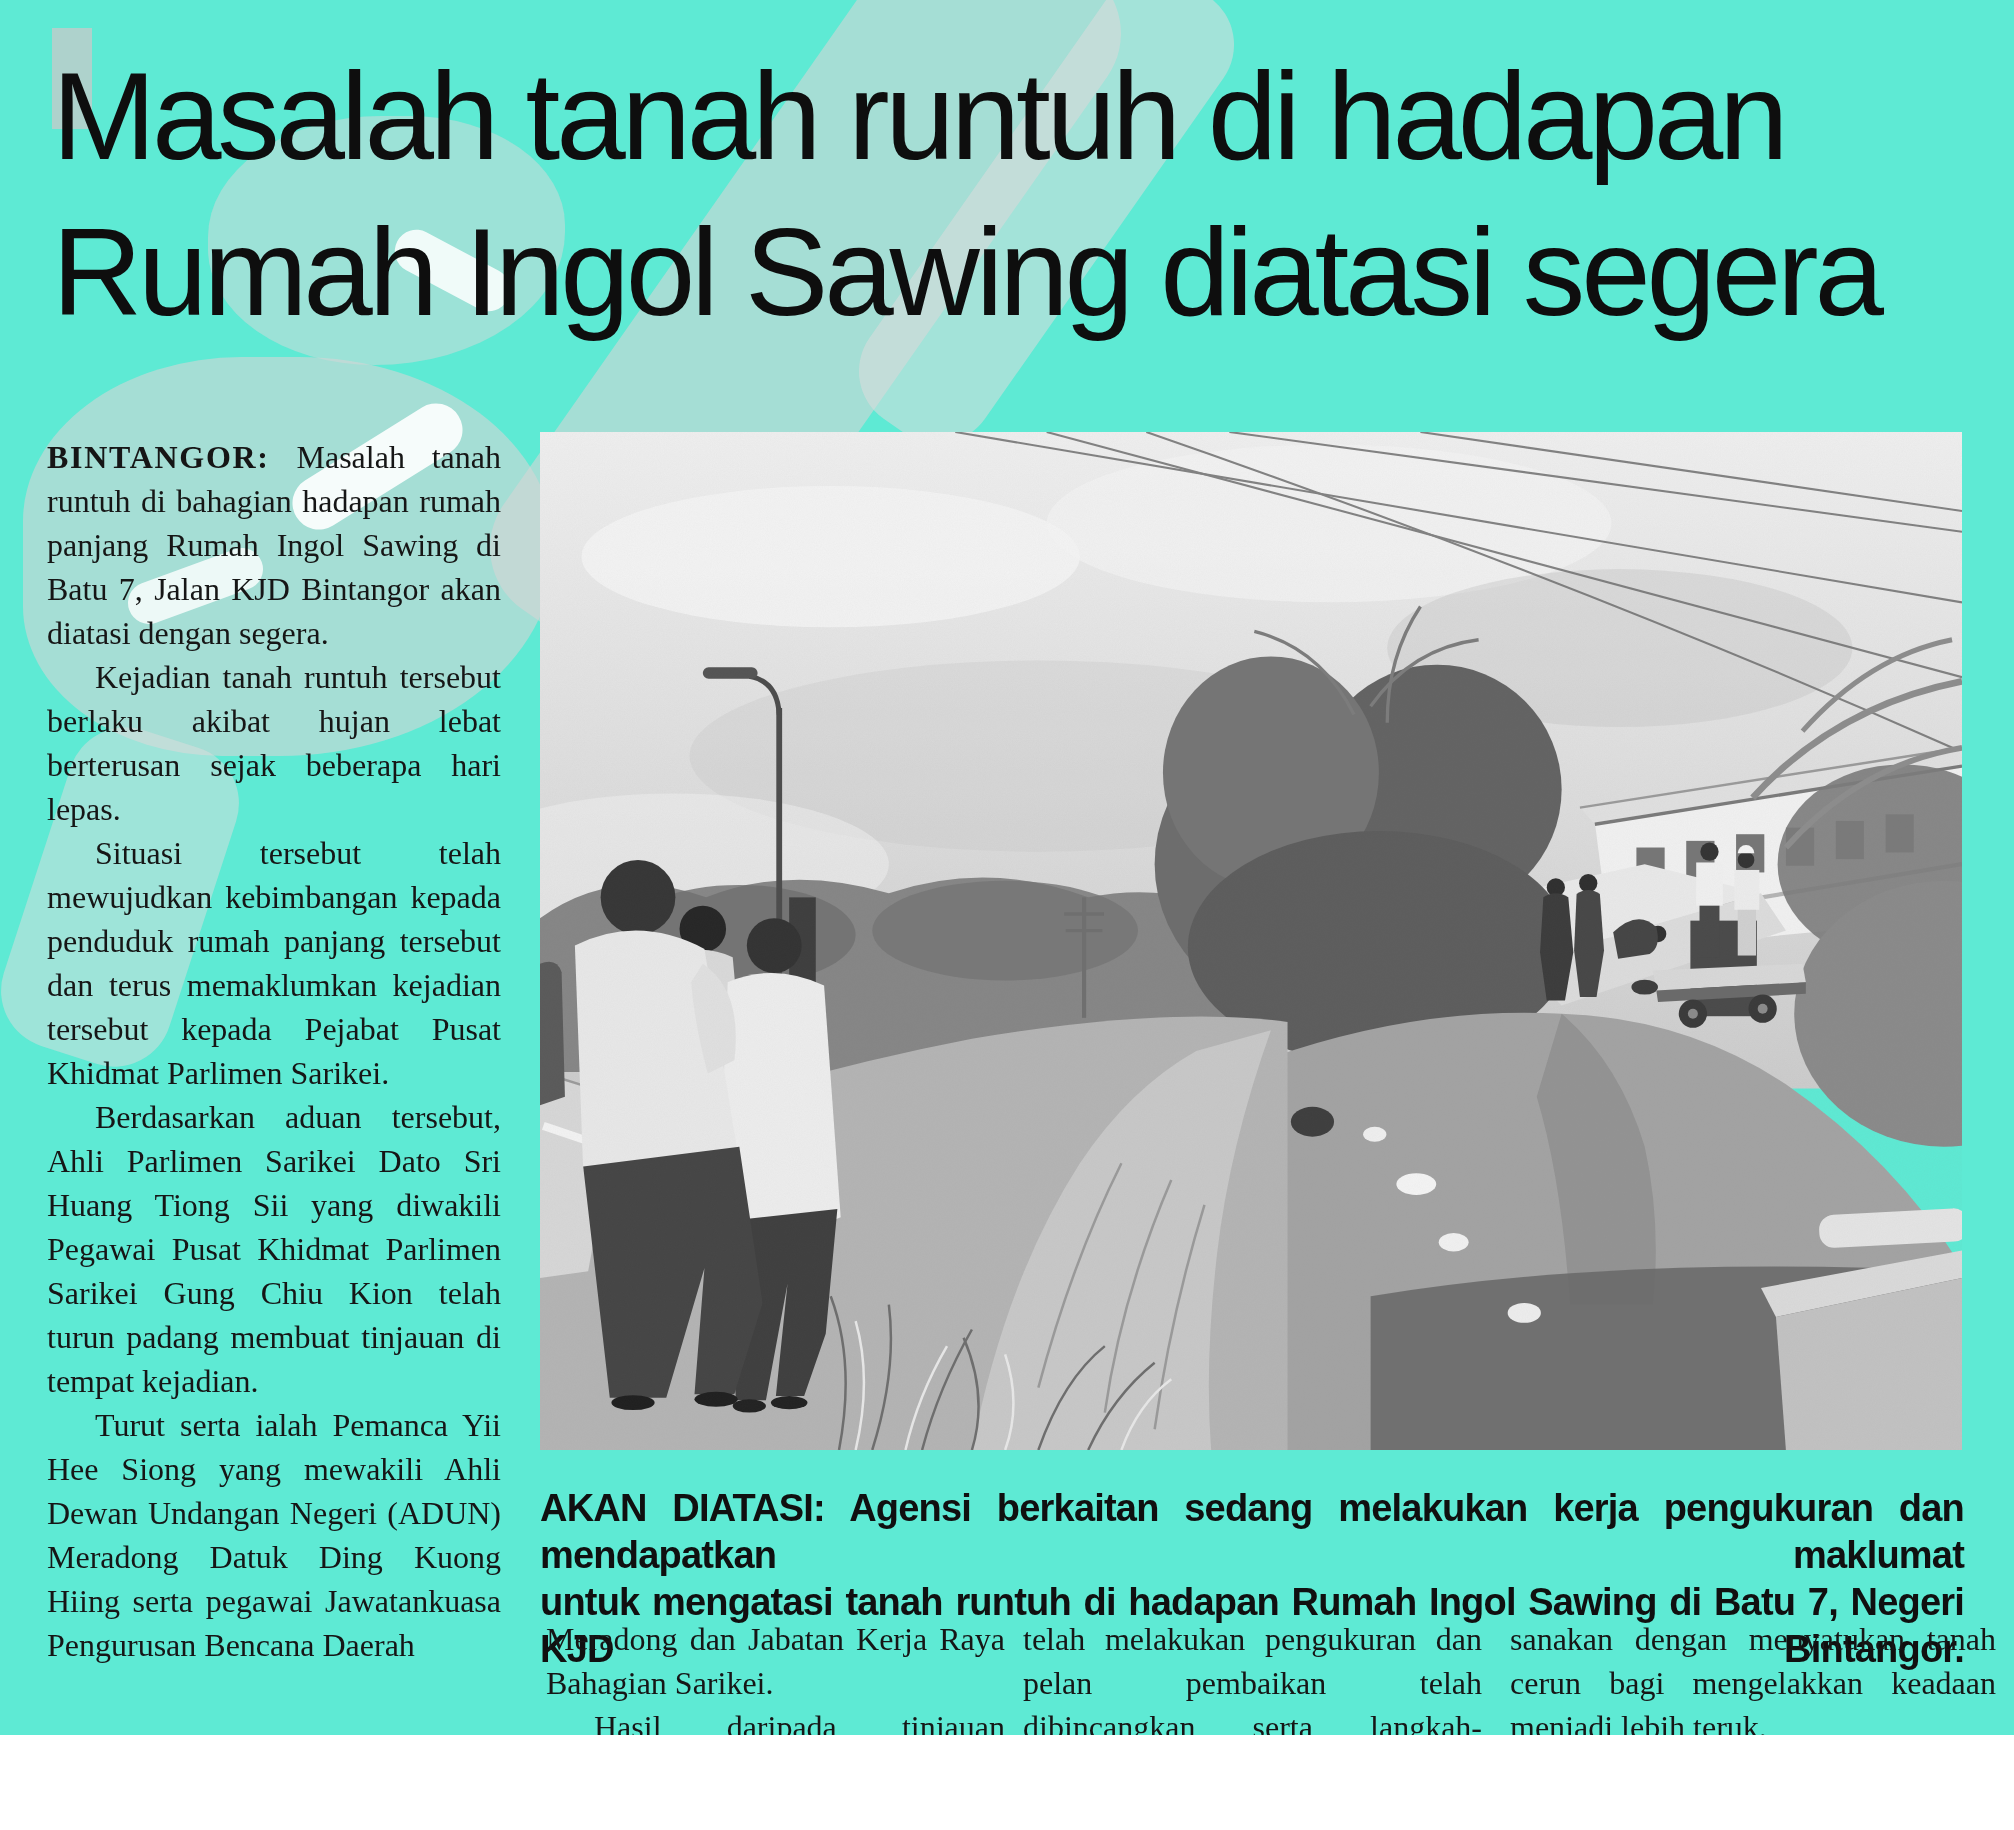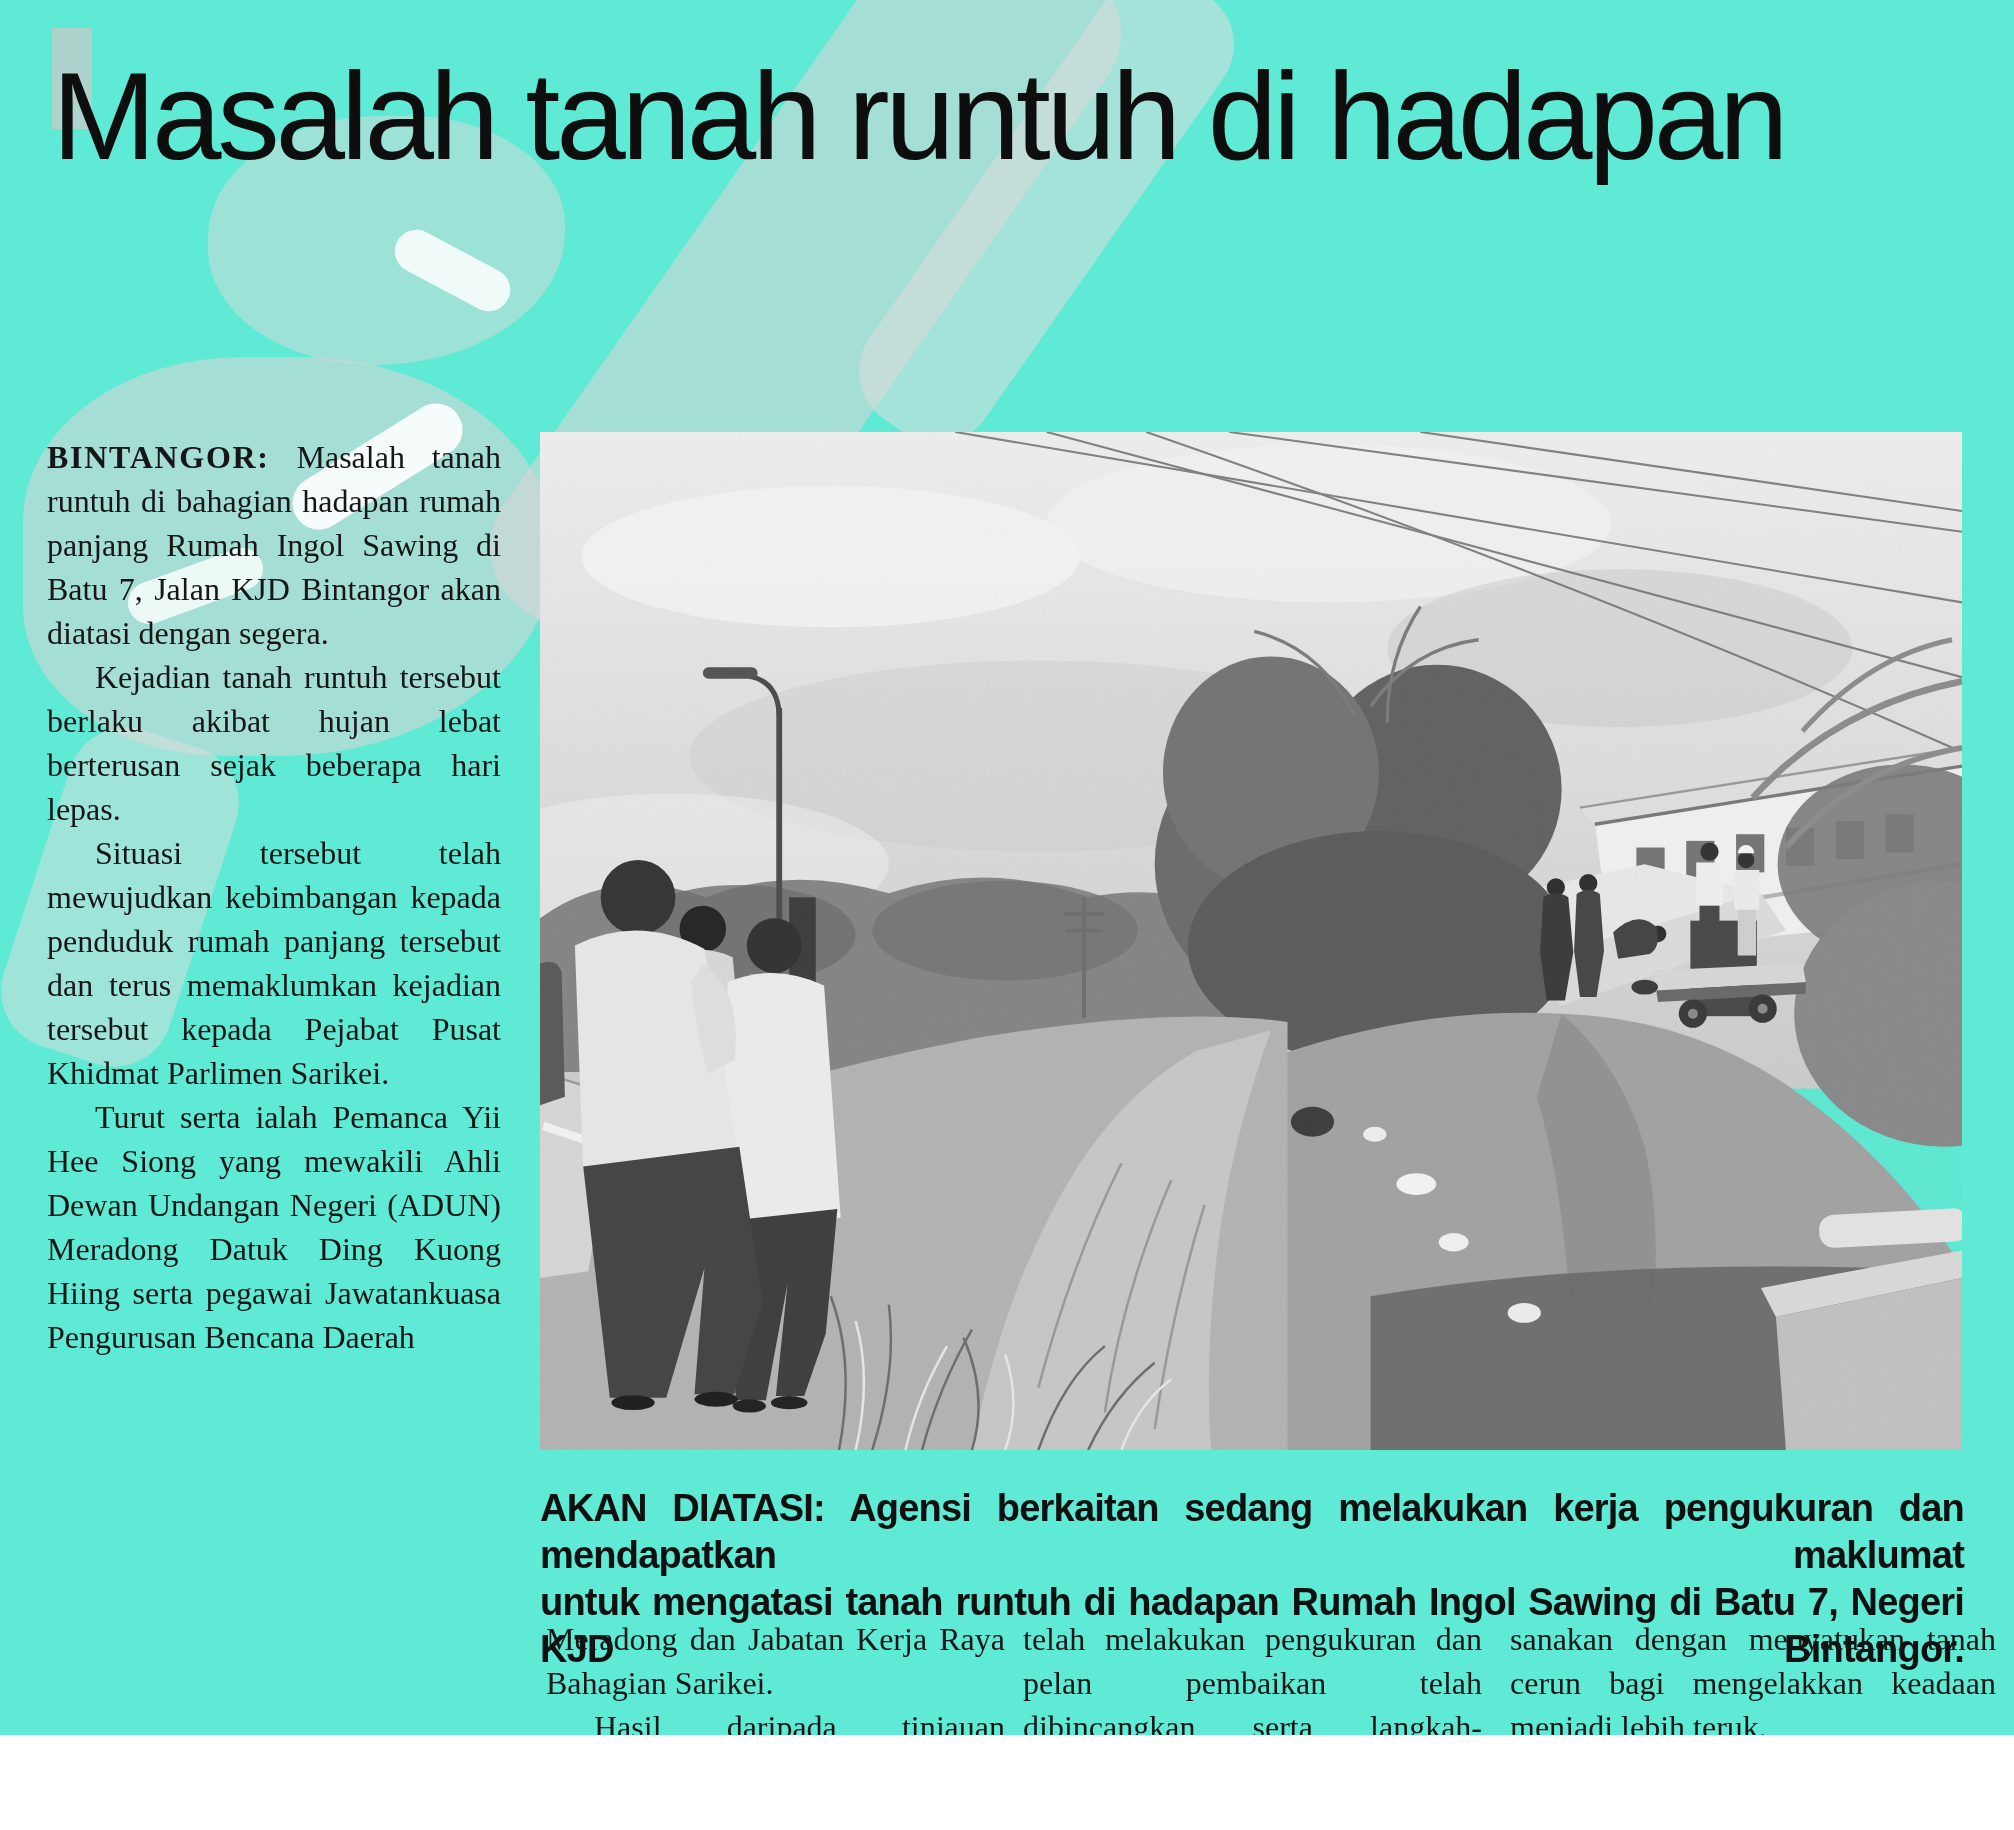--- a/index.html
+++ b/index.html
@@ -62,26 +62,28 @@
   <div class="wm wm-bar2"></div>
   <div class="wm wm-blob1"></div>
   <div class="wm wm-blob2"></div>
   <div class="wm wm-tail"></div>
   <div class="wm wm-cut1"></div>
   <div class="wm wm-cut2"></div>
   <div class="wm wm-cut3"></div>
 
   <h1 class="headline">
     <span class="hl-line">Masalah tanah runtuh di hadapan</span>
+    <span class="hl-line">Rumah Ingol Sawing diatasi segera</span>
   </h1>
 
   <div class="bodycol col-left">
     <p><span class="dateline">BINTANGOR:</span> <span>Masalah tanah runtuh di bahagian hadapan rumah panjang Rumah Ingol Sawing di Batu 7, Jalan KJD Bintangor akan diatasi dengan segera.</span></p>
     <p class="indent">Kejadian tanah runtuh tersebut berlaku akibat hujan lebat berterusan sejak beberapa hari lepas.</p>
     <p class="indent">Situasi tersebut telah mewujudkan kebimbangan kepada penduduk rumah panjang tersebut dan terus memaklumkan kejadian tersebut kepada Pejabat Pusat Khidmat Parlimen Sarikei.</p>
+    <p class="indent">Berdasarkan aduan tersebut, Ahli Parlimen Sarikei Dato Sri Huang Tiong Sii yang diwakili Pegawai Pusat Khidmat Parlimen Sarikei Gung Chiu Kion telah turun padang membuat tinjauan di tempat kejadian.</p>
     <p class="indent">Turut serta ialah Pemanca Yii Hee Siong yang mewakili Ahli Dewan Undangan Negeri (ADUN) Meradong Datuk Ding Kuong Hiing serta pegawai Jawatankuasa Pengurusan Bencana Daerah</p>
   </div>
 
   <figure class="photo" style="margin:0">
     <svg viewBox="0 0 1712 1225" preserveAspectRatio="none">
       <defs>
         <linearGradient id="sky" x1="0" y1="0" x2="0" y2="1">
           <stop offset="0" stop-color="#efefef"></stop>
           <stop offset="0.55" stop-color="#dddddd"></stop>
           <stop offset="1" stop-color="#cccccc"></stop>

